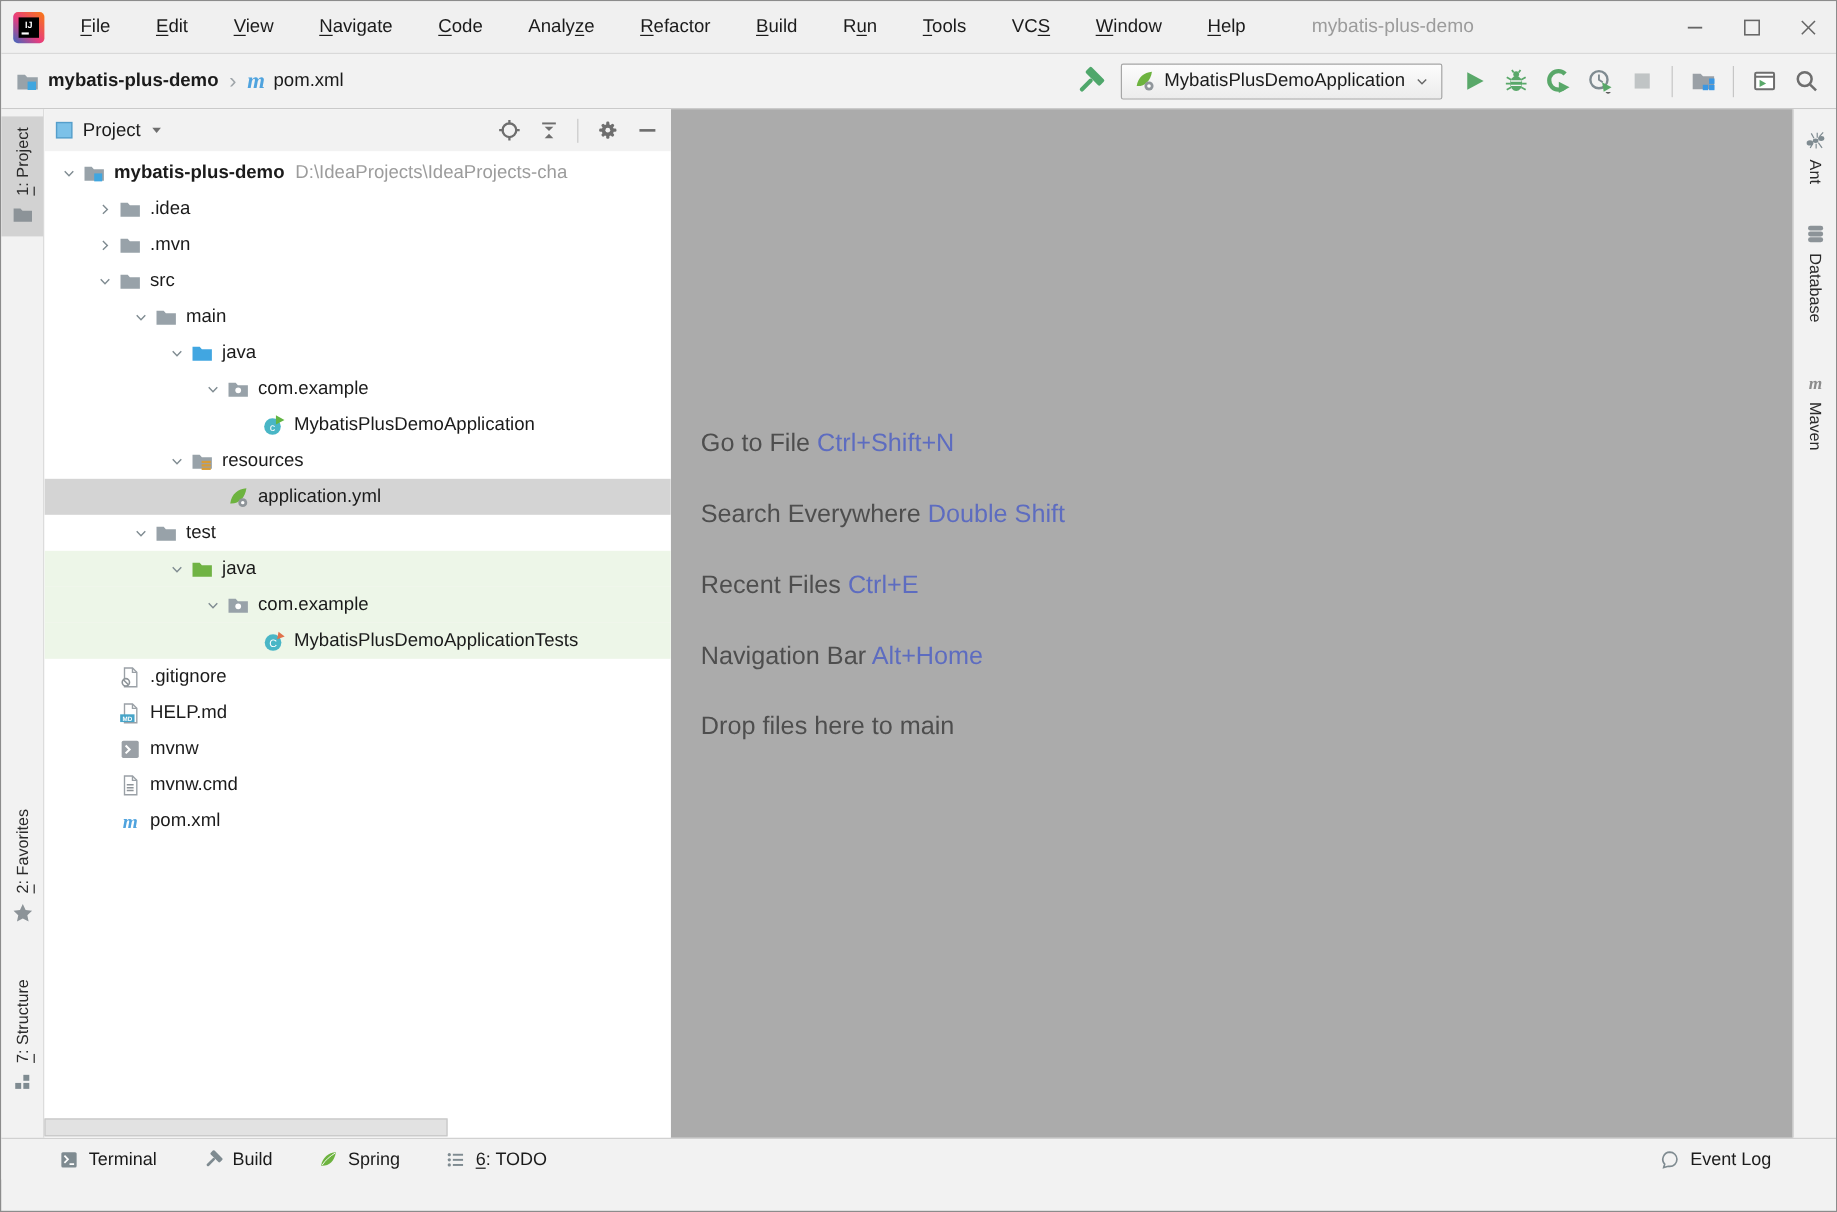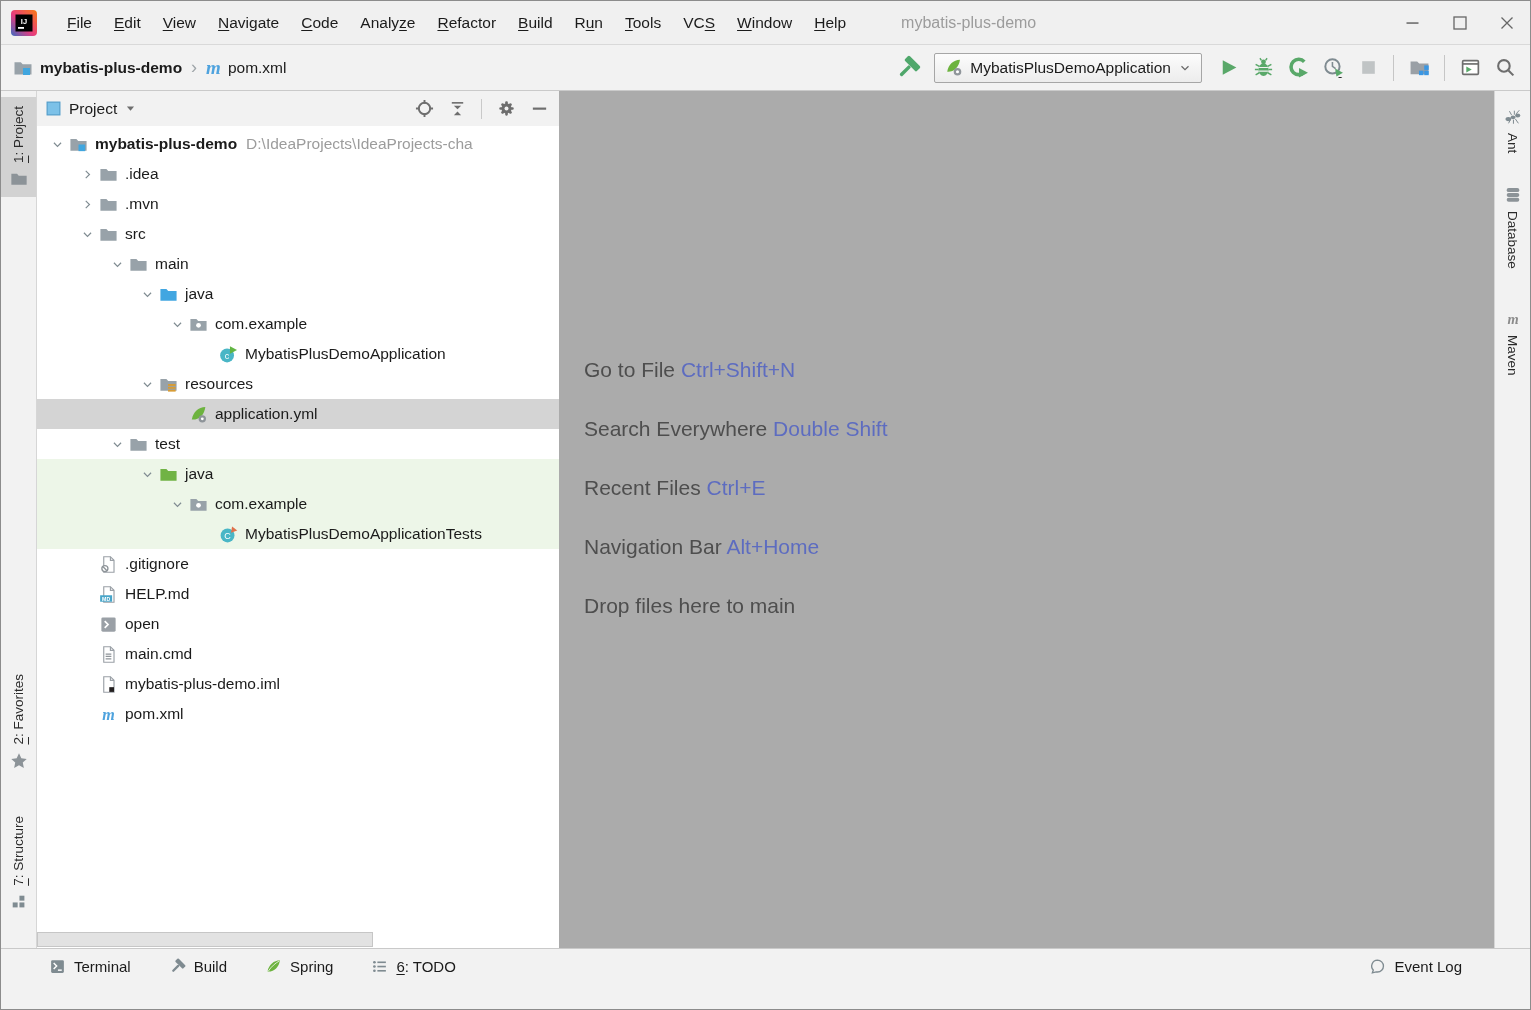--- a/index.html
+++ b/index.html
@@ -2,21 +2,21 @@
 <html><head>
 <meta charset="utf-8">
 <style>
   * { box-sizing: border-box; margin: 0; padding: 0; }
   body { font-family: "Liberation Sans", sans-serif; background: #fff; }
   .window { position: relative; width: 1531px; height: 1010px; background: #F2F2F2; border: 1px solid #8C8C8C; overflow: hidden; }
 
   
   .titlebar { height: 44px; display: flex; align-items: center; background: #F0F0F0; border-bottom: 1px solid #D9D9D9; padding-left: 9px; }
   .logo { width: 28px; height: 28px; margin-right: 18px; flex: 0 0 auto; }
-  .menubar { display: flex; align-items: center; font-size: 15.5px; color: #1B1B1B; }
+  .menubar { display: flex; align-items: center; font-size: 15.5px; color: #1B1B1B; gap: 16px; }
   .menu-item { padding: 5px 11px; cursor: default; white-space: nowrap; }
   .window-title { color: #9C9C9C; font-size: 16px; margin-left: 44px; white-space: nowrap; }
   .window-controls { margin-left: auto; display: flex; height: 100%; }
   .wc { width: 47px; height: 100%; display: flex; align-items: center; justify-content: center; }
 
   
   .navbar { height: 46px; display: flex; align-items: center; background: #F2F2F2; border-bottom: 1px solid #CACACA; padding: 0 12px; }
   .breadcrumb { display: flex; align-items: center; gap: 7px; font-size: 15.5px; color: #1B1B1B; }
   .crumb-project { font-weight: bold; }
   .crumb-sep { color: #9FA5A9; font-size: 18px; padding: 0 2px; }
@@ -53,21 +53,21 @@
   .tw-path { margin-left: 9px; color: #9C9C9C; }
   .hscrollbar { position: absolute; left: 0; bottom: 1px; height: 15px; width: 100%; }
   .hscroll-thumb { position: absolute; left: 0; top: 0; width: 336px; height: 15px; background: #E2E2E2; border: 1px solid #C6C6C6; }
 
   
   .editor { flex: 1; background: #ABABAB; padding: 265px 0 0 25px; font-size: 21px; color: #4E4E4E; }
   .shortcut-line { height: 28px; line-height: 28px; margin-bottom: 31px; white-space: nowrap; }
   .shortcut-key { color: #5D6CC0; }
 
   
-  .toolwindow-bar { height: 35px; background: #F2F2F2; border-top: 1px solid #C9C9C9; display: flex; align-items: center; padding: 0 30px 0 48px; font-size: 15px; color: #1B1B1B; }
+  .toolwindow-bar { height: 35px; background: #F2F2F2; border-top: 1px solid #C9C9C9; display: flex; align-items: center; padding: 0 16px 0 48px; font-size: 15px; color: #1B1B1B; }
   .tw-item { display: flex; align-items: center; gap: 8px; margin-right: 38px; white-space: nowrap; }
   .tw-item.right { margin-left: auto; margin-right: 38px; }
   .statusbar { height: 27px; background: #F2F2F2; border-top: 1px solid #C9C9C9; display: flex; align-items: center; gap: 11px; padding: 0 10px; font-size: 15px; color: #1B1B1B; }
 
   .icn { display: inline-flex; align-items: center; justify-content: center; }
   .icn svg { width: 100%; height: 100%; display: block; }
   .maven-m { font-family: "Liberation Serif", serif; font-style: italic; font-weight: bold; color: #4FA3DE; font-size: 19px; line-height: 1; }
   u { text-underline-offset: 2px; }
 </style>
 </head>
@@ -588,49 +588,36 @@
           <div class="tree-row" style="padding-left:38px">
             <span class="tw-chevron"></span>
             <span class="tw-icon">
               <span class="icn" style="width:19px;height:19px">
                 <svg viewBox="0 0 20 20">
                   <rect x="2.5" y="2.5" width="15" height="15" rx="1.5" fill="#9AA0A6"></rect>
                   <path d="M6 6.5L9.5 10 6 13.5" stroke="#fff" stroke-width="1.8" fill="none"></path>
                 </svg>
               </span>
             </span>
-            <span class="tw-label">open</span>
+            <span class="tw-label">mvnw</span>
           </div>
           <div class="tree-row" style="padding-left:38px">
             <span class="tw-chevron"></span>
             <span class="tw-icon">
               <span class="icn" style="width:19px;height:19px">
                 <svg viewBox="0 0 20 20">
                   <path d="M5 1.8h7l3.8 3.8v12.6H5z" fill="#fff" stroke="#9AA0A6" stroke-width="1.2"></path>
                   <path d="M12 1.8v3.8h3.8" fill="none" stroke="#9AA0A6" stroke-width="1.2"></path>
                   <g stroke="#8E9499" stroke-width="1.3">
                     <path d="M7 9.5h6M7 12h6M7 14.5h6"></path>
                   </g>
                 </svg>
               </span>
             </span>
-            <span class="tw-label">main.cmd</span>
-          </div>
-          <div class="tree-row" style="padding-left:38px">
-            <span class="tw-chevron"></span>
-            <span class="tw-icon">
-              <span class="icn" style="width:19px;height:19px">
-                <svg viewBox="0 0 20 20">
-                  <path d="M5 1.8h7l3.8 3.8v12.6H5z" fill="#fff" stroke="#9AA0A6" stroke-width="1.2"></path>
-                  <path d="M12 1.8v3.8h3.8" fill="none" stroke="#9AA0A6" stroke-width="1.2"></path>
-                  <rect x="10.8" y="12.8" width="5" height="5" fill="#231F20"></rect>
-                </svg>
-              </span>
-            </span>
-            <span class="tw-label">mybatis-plus-demo.iml</span>
+            <span class="tw-label">mvnw.cmd</span>
           </div>
           <div class="tree-row" style="padding-left:38px">
             <span class="tw-chevron"></span>
             <span class="tw-icon">
               <span class="icn" style="width:19px;height:19px">
                 <svg viewBox="0 0 20 20">
                   <text x="10" y="15.5" text-anchor="middle" font-size="17" font-style="italic" font-weight="bold" fill="#4FA3DE" font-family="Liberation Serif">m</text>
                 </svg>
               </span>
             </span>

